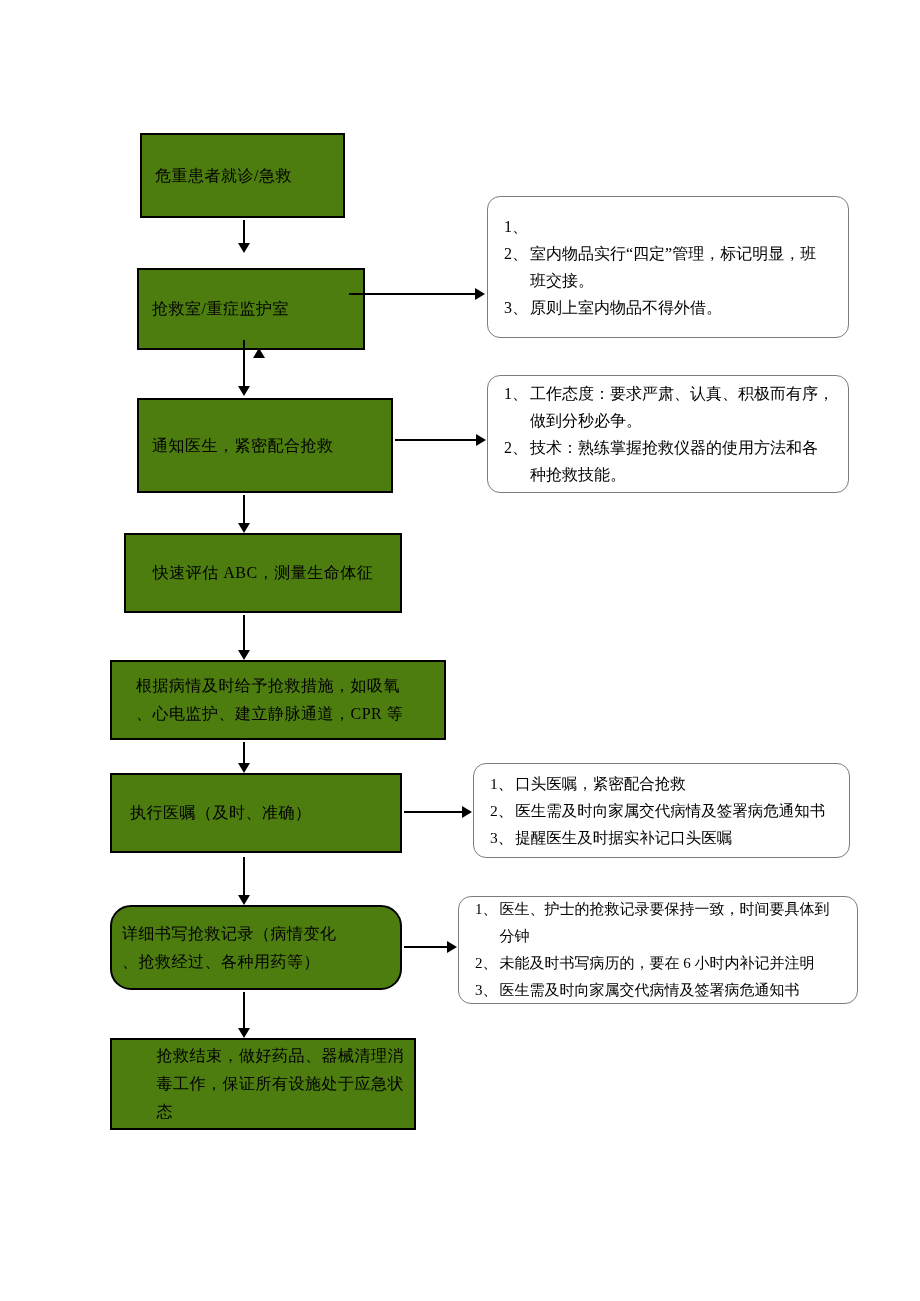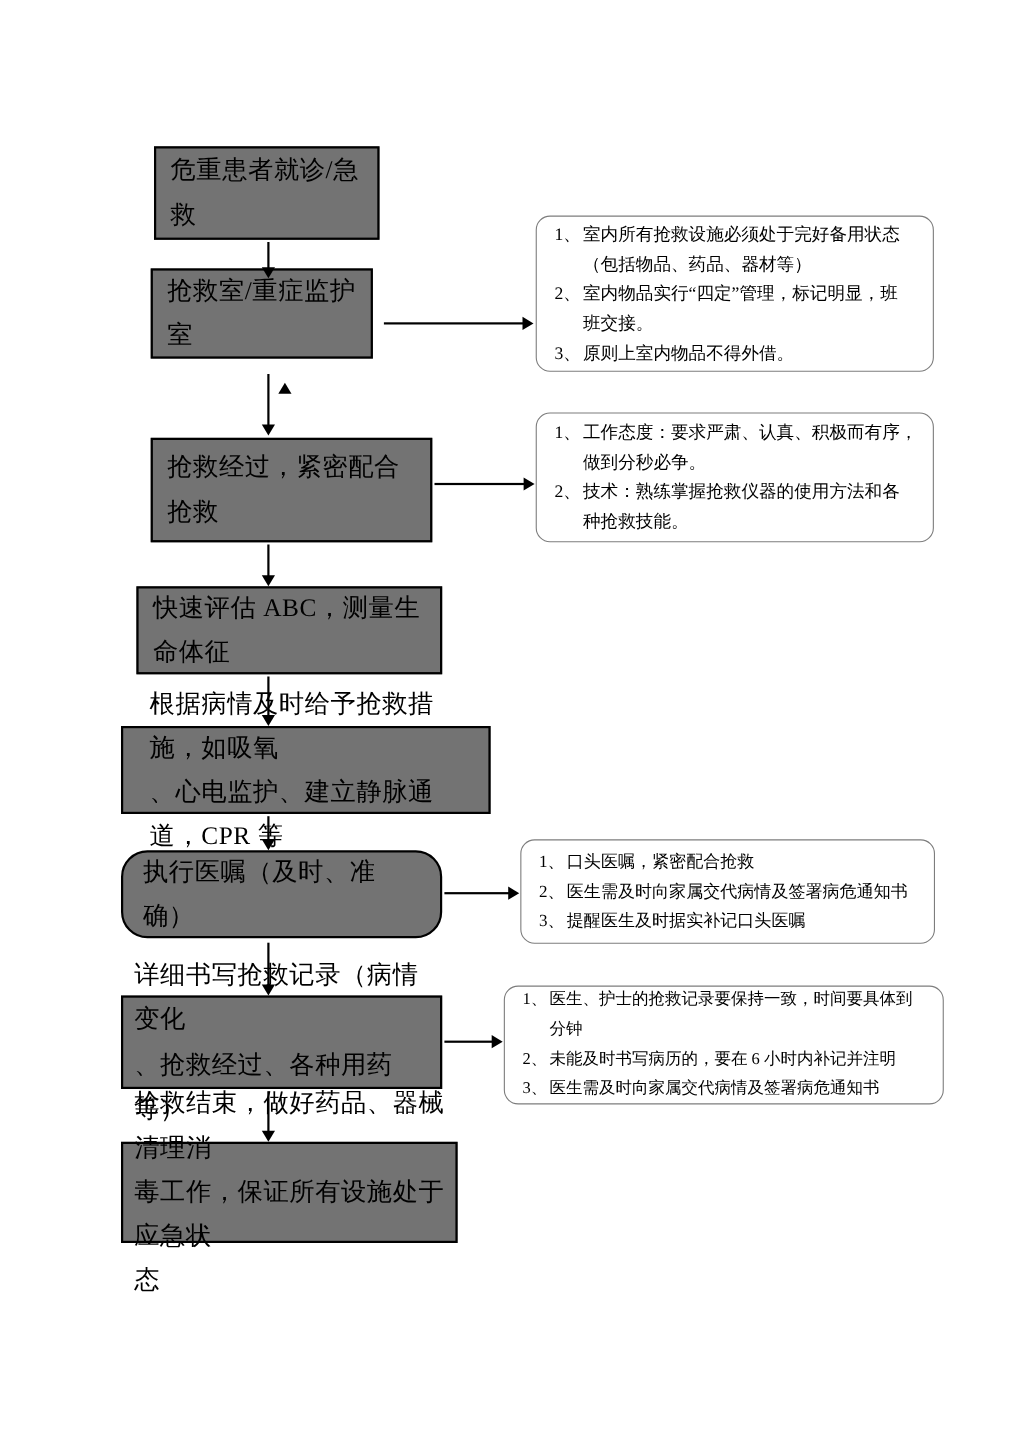--- a/index.html
+++ b/index.html
@@ -24,25 +24,25 @@
     margin: 0;
     text-align: center;
     font-size: 32px;
     font-weight: 700;
     letter-spacing: 2px;
   }
   .node {
     position: absolute;
     box-sizing: border-box;
     border: 2px solid #000000;
-    background: #737373;
+    background: #4d7c0f;
     display: flex;
     align-items: center;
     padding: 6px 13px;
-    font-size: 23px;
+    font-size: 16px;
     line-height: 1.75;
     letter-spacing: 0.5px;
   }
   .node-label {
     white-space: pre-line;
   }
   .callout {
     position: absolute;
     box-sizing: border-box;
     border: 1.5px solid #7d7d7d;
@@ -114,42 +114,42 @@
 </head>
 <body>
 
 <div class="page">
 
 
   <div class="node" style="left:140px; top:133px; width:205px; height:85px;">
     <span class="node-label">危重患者就诊/急救</span>
   </div>
 
-  <div class="node" style="left:137px; top:244px; width:202px; height:82px;">
+  <div class="node" style="left:137px; top:268px; width:228px; height:82px;">
     <span class="node-label">抢救室/重症监护室</span>
   </div>
 
   <div class="node" style="left:137px; top:398px; width:256px; height:95px;">
-    <span class="node-label">抢救经过，紧密配合抢救</span>
+    <span class="node-label">通知医生，紧密配合抢救</span>
   </div>
 
   <div class="node" style="left:124px; top:533px; width:278px; height:80px;justify-content:center;">
     <span class="node-label">快速评估 ABC，测量生命体征</span>
   </div>
 
   <div class="node" style="left:110px; top:660px; width:336px; height:80px; padding:6px 24px;">
     <span class="node-label">根据病情及时给予抢救措施，如吸氧
 、心电监护、建立静脉通道，CPR 等</span>
   </div>
 
-  <div class="node" style="left:110px; top:773px; width:292px; height:80px; padding:6px 18px;border-radius:24px;">
+  <div class="node" style="left:110px; top:773px; width:292px; height:80px; padding:6px 18px;">
     <span class="node-label">执行医嘱（及时、准确）</span>
   </div>
 
-  <div class="node" style="left:110px; top:905px; width:292px; height:85px; padding:6px 10px;">
+  <div class="node" style="left:110px; top:905px; width:292px; height:85px; padding:6px 10px;border-radius:21px;">
     <span class="node-label">详细书写抢救记录（病情变化
 、抢救经过、各种用药等）</span>
   </div>
 
   <div class="node" style="left:110px; top:1038px; width:306px; height:92px; padding:6px 10px;justify-content:flex-end;">
     <span class="node-label">抢救结束，做好药品、器械清理消
 毒工作，保证所有设施处于应急状
 态</span>
   </div>
 
@@ -163,22 +163,20 @@
   <div class="v-arrow" style="left:243px; top:992px; height:37px;"></div>
 
   <div class="h-arrow" style="left:349px; top:293px; width:127px;"></div>
   <div class="h-arrow" style="left:395px; top:439px; width:82px;"></div>
   <div class="h-arrow" style="left:404px; top:811px; width:59px;"></div>
   <div class="h-arrow" style="left:404px; top:946px; width:44px;"></div>
 
   <div class="callout" style="left:487px; top:196px; width:362px; height:142px;">
     <div class="note-item">
       <span class="num">1、</span>
-      <span class="txt">室内所有抢救设施必须处于完好备用状态
-（包括物品、药品、器材等）</span>
     </div>
     <div class="note-item">
       <span class="num">2、</span>
       <span class="txt">室内物品实行“四定”管理，标记明显，班
 班交接。</span>
     </div>
     <div class="note-item">
       <span class="num">3、</span>
       <span class="txt">原则上室内物品不得外借。</span>
     </div>

